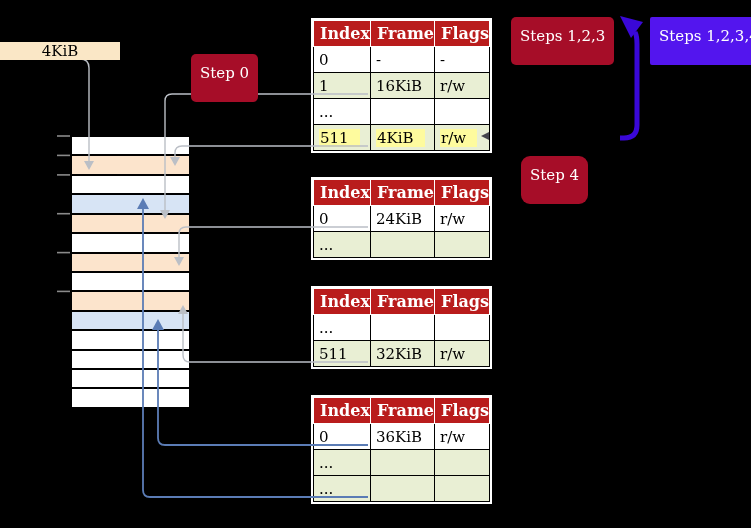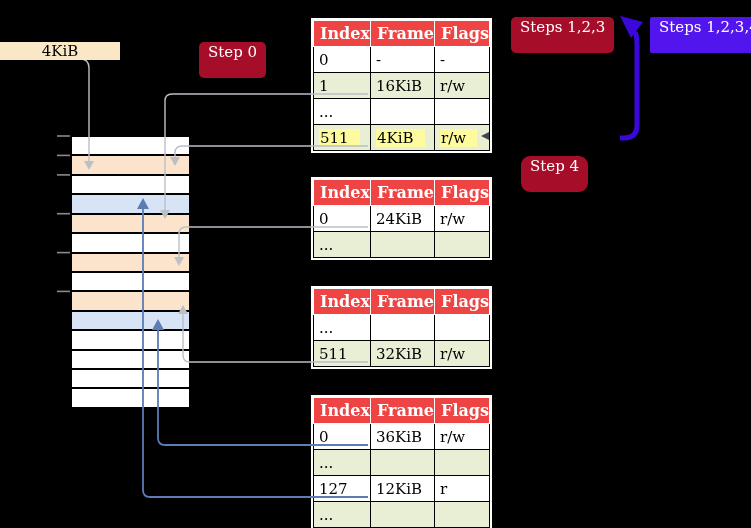--- a/index.html
+++ b/index.html
@@ -11,26 +11,26 @@
 
   
   .page-size-label{
     left:0;top:42px;width:120px;height:18px;
     background:#fae7c6;color:#000;font-size:15px;line-height:18px;
     text-align:center;
   }
 
   
   .badge{
-    height:36px;line-height:20px;padding:0 9px;font-size:15px;color:#fff;
+    height:30px;line-height:20px;padding:9px 9px;font-size:15px;color:#fff;
     border-radius:5px;white-space:nowrap;
   }
   .badge-red{background:#a60d28;}
   .badge-blue{background:#5315ee;border-radius:2px;}
-  .badge-step0{left:191px;top:42px;margin-left:8px;}
+  .badge-step0{left:191px;top:54px;}
   .badge-steps123{left:511px;top:17px;}
   .badge-steps1234{left:650px;top:17px;}
   .badge-step4{left:521px;top:156px;border-radius:9px;}
 
   
   .memstrip{
     left:71px;top:136px;width:119px;height:272px;
     display:flex;flex-direction:column;border:1px solid #000;box-sizing:border-box;
   }
   .mem-row{flex:1;border-bottom:2px solid #000;}
@@ -39,21 +39,21 @@
   .mem-row[data-kind="page-table"]{background:#fce4cc;}
   .mem-row[data-kind="page"]{background:#d7e4f5;}
 
   
   .ptable{
     position:absolute;border-collapse:collapse;table-layout:fixed;
     background:#fff;outline:2px solid #fff;
     font-family:"DejaVu Serif", serif;
   }
   .ptable th{
-    background:#ef4444;color:#fff;font-weight:bold;font-size:16px;
+    background:#b91c1c;color:#fff;font-weight:bold;font-size:16px;
     text-align:left;height:26px;box-sizing:border-box;
     padding:0 0 0 6px;border:1px solid #fff;
   }
   .ptable td{
     color:#000;font-size:15px;height:26px;box-sizing:border-box;
     padding:0 0 0 5px;border:1px solid #000;white-space:nowrap;
   }
   tr.r-white td{background:#ffffff;}
   tr.r-green td{background:#e9efd4;}
   .hl-chip{background:#fefb9e;padding:0 11px 0 1px;}
@@ -193,25 +193,20 @@
   <tbody>
     <tr class="r-white">
       <td>0</td>
       <td>36KiB</td>
       <td>r/w</td>
     </tr>
     <tr class="r-green">
       <td>...</td>
       <td></td>
       <td></td>
-    </tr>
-    <tr class="r-white">
-      <td>127</td>
-      <td>12KiB</td>
-      <td>r</td>
     </tr>
     <tr class="r-green">
       <td>...</td>
       <td></td>
       <td></td>
     </tr>
   </tbody>
 </table>
 
 <svg class="abs overlay" viewBox="0 0 751 528" xmlns="http://www.w3.org/2000/svg">

